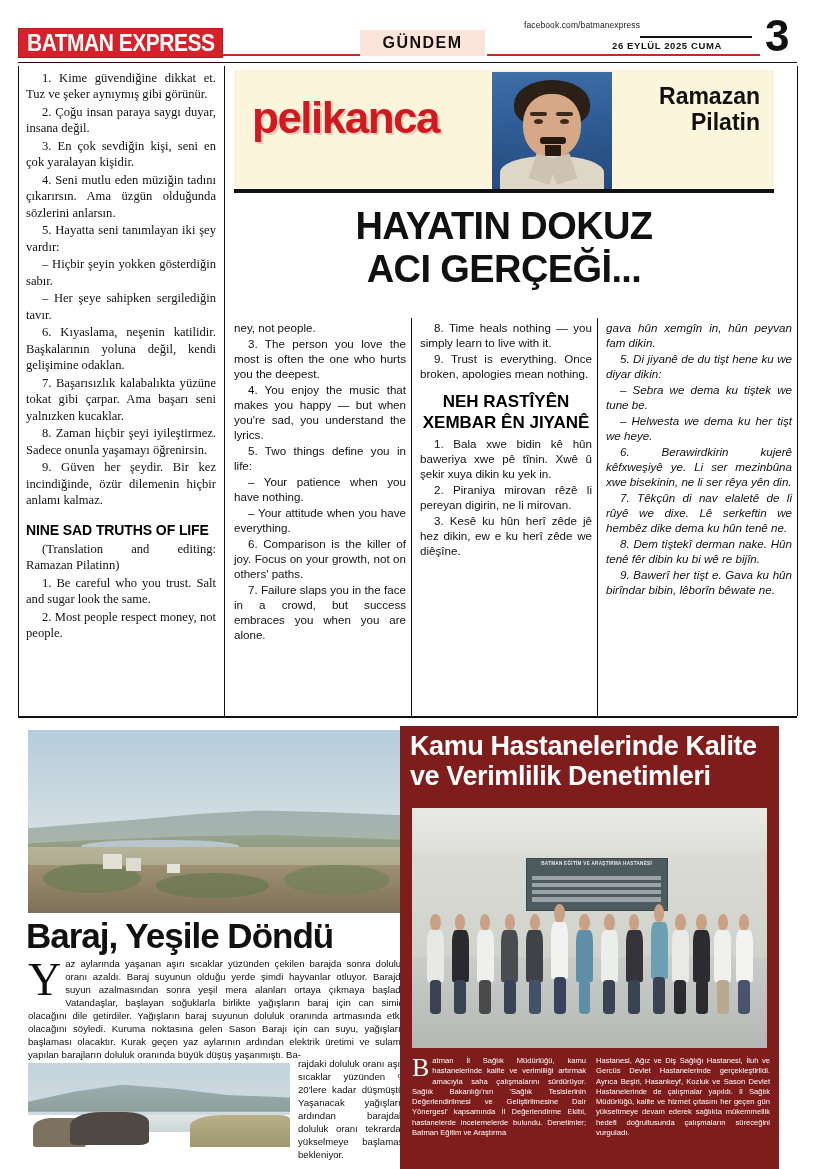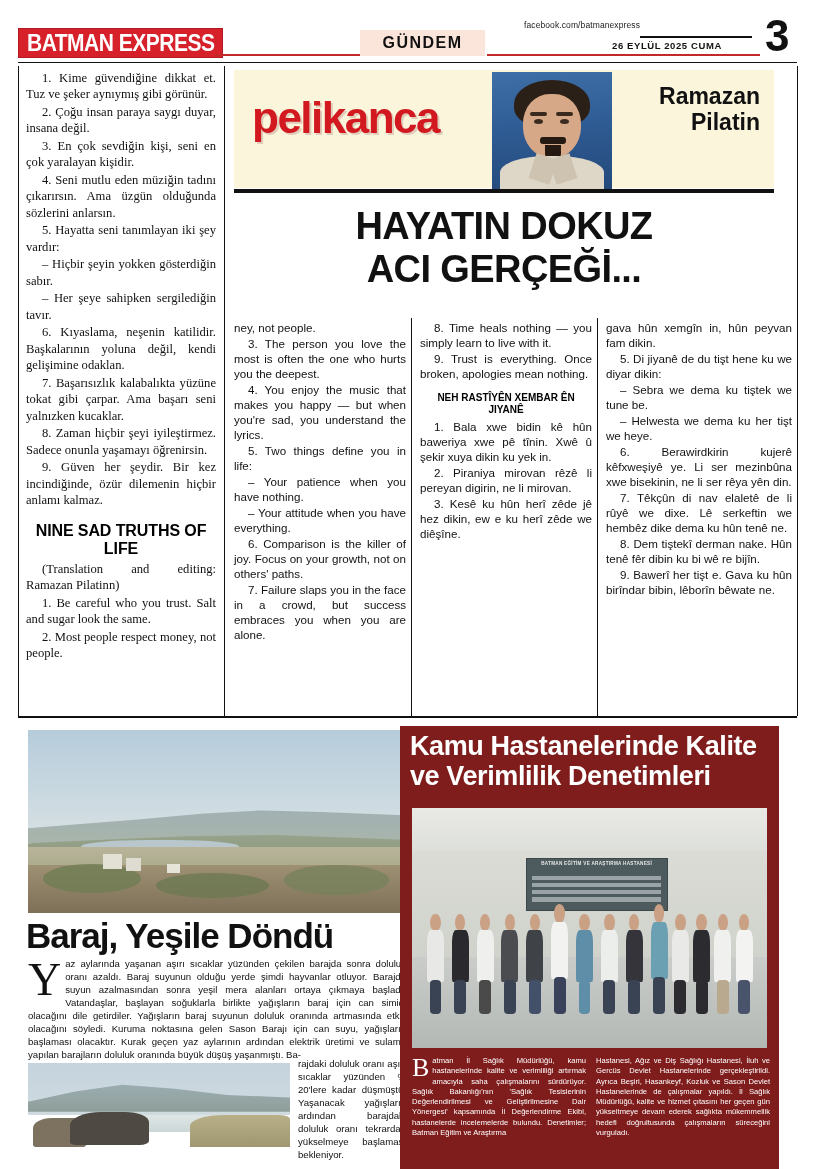--- a/index.html
+++ b/index.html
@@ -70,21 +70,21 @@
   .col-left {
     position:absolute; left:26px; top:70px; width:190px; height:645px;
   }
   .col-left p {
     font-size:12.6px; line-height:1.31; color:#111;
     text-align:justify; text-indent:16px; margin-bottom:1px;
     font-family:Liberation Serif, serif;
     hyphens:auto;
   }
   .col-left h3 {
-    font-size:16px; font-weight:bold; text-align:center;
+    font-size:14px; font-weight:bold; 
     margin:13px 0 3px 0; letter-spacing:-0.1px;
   }
 
   
   .banner {
     position:absolute; left:234px; top:70px; width:540px; height:118px;
     background:#fbf5dc;
   }
   .pelikanca {
     position:absolute; left:18px; top:26px;
@@ -144,21 +144,21 @@
   }
   .artcol {
     position:absolute; top:0; width:172px; height:392px;
   }
   .artcol p {
     font-size:11.6px; line-height:1.295; color:#111;
     text-align:justify; text-indent:14px; margin-bottom:1px;
   }
   .artcol p.noindent { text-indent:0; }
   .artcol h3 {
-    font-size:10px; font-weight:bold; text-align:center;
+    font-size:17px; font-weight:bold; text-align:center;
     margin:11px 0 3px 0; line-height:1.22;
   }
 
   
   .mid-divider {
     position:absolute; left:18px; top:716px; width:779px; height:2px; background:#111;
   }
 
   
   .photo1 {
@@ -366,21 +366,21 @@
 
     <div class="artcol" style="left:186px;">
       <p>8. Time heals nothing — you simply learn to live with it.</p>
       <p>9. Trust is everything. Once broken, apologies mean nothing.</p>
       <h3>NEH RASTÎYÊN XEMBAR ÊN JIYANÊ</h3>
       <p>1. Bala xwe bidin kê hûn baweriya xwe pê tînin. Xwê û şekir xuya dikin ku yek in.</p>
       <p>2. Piraniya mirovan rêzê li pereyan digirin, ne li mirovan.</p>
       <p>3. Kesê ku hûn herî zêde jê hez dikin, ew e ku herî zêde we diêşîne.</p>
     </div>
 
-    <div class="artcol" style="left:372px; width:186px;">
+    <div class="artcol" style="left:372px; width:186px;font-style:italic;">
       <p class="noindent">gava hûn xemgîn in, hûn peyvan fam dikin.</p>
       <p>5. Di jiyanê de du tişt hene ku we diyar dikin:</p>
       <p>– Sebra we dema ku tiştek we tune be.</p>
       <p>– Helwesta we dema ku her tişt we heye.</p>
       <p>6. Berawirdkirin kujerê kêfxweşiyê ye. Li ser mezinbûna xwe bisekinin, ne li ser rêya yên din.</p>
       <p>7. Têkçûn di nav elaletê de li rûyê we dixe. Lê serkeftin we hembêz dike dema ku hûn tenê ne.</p>
       <p>8. Dem tiştekî derman nake. Hûn tenê fêr dibin ku bi wê re bijîn.</p>
       <p>9. Bawerî her tişt e. Gava ku hûn birîndar bibin, lêborîn bêwate ne.</p>
     </div>
   </div>

